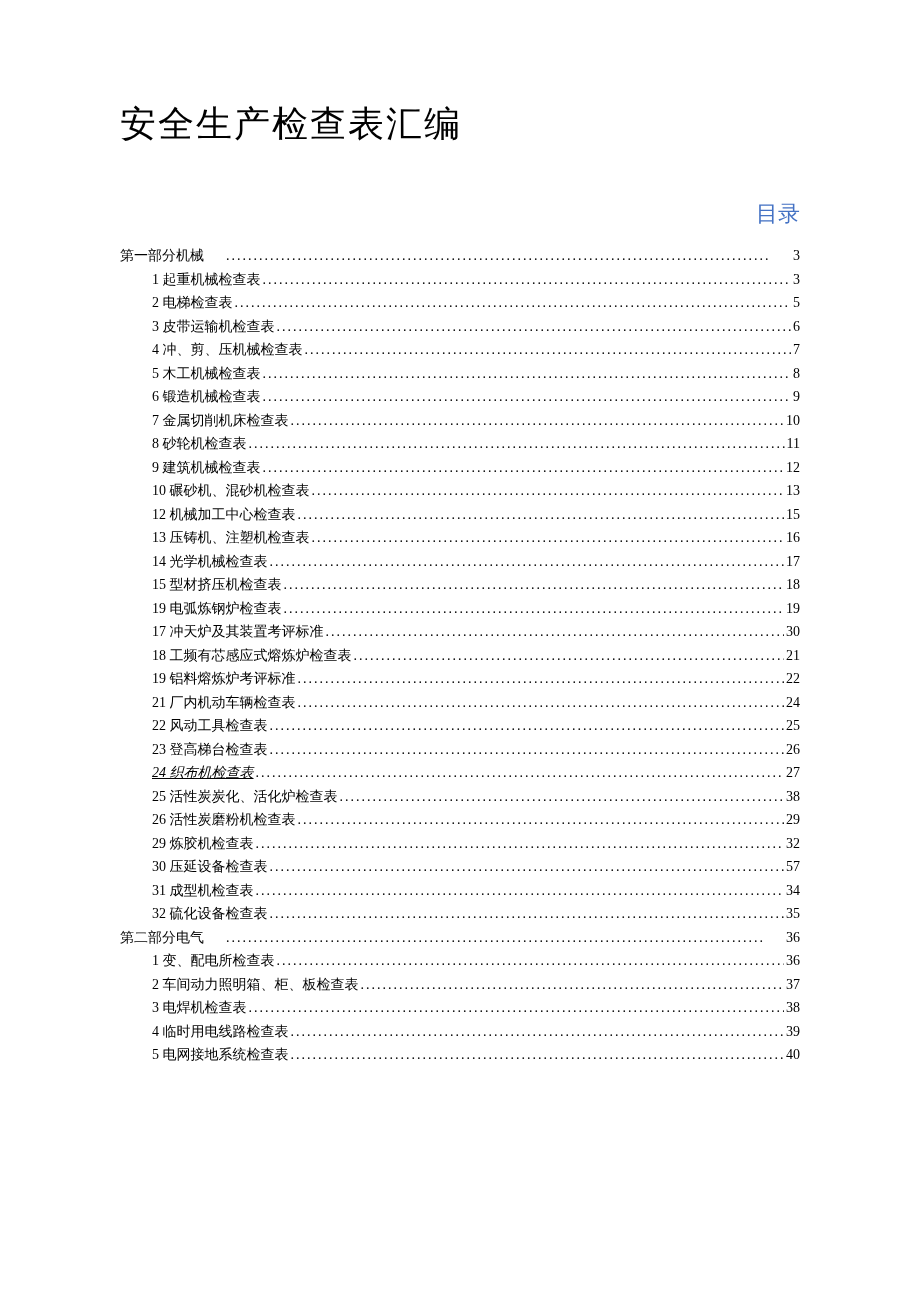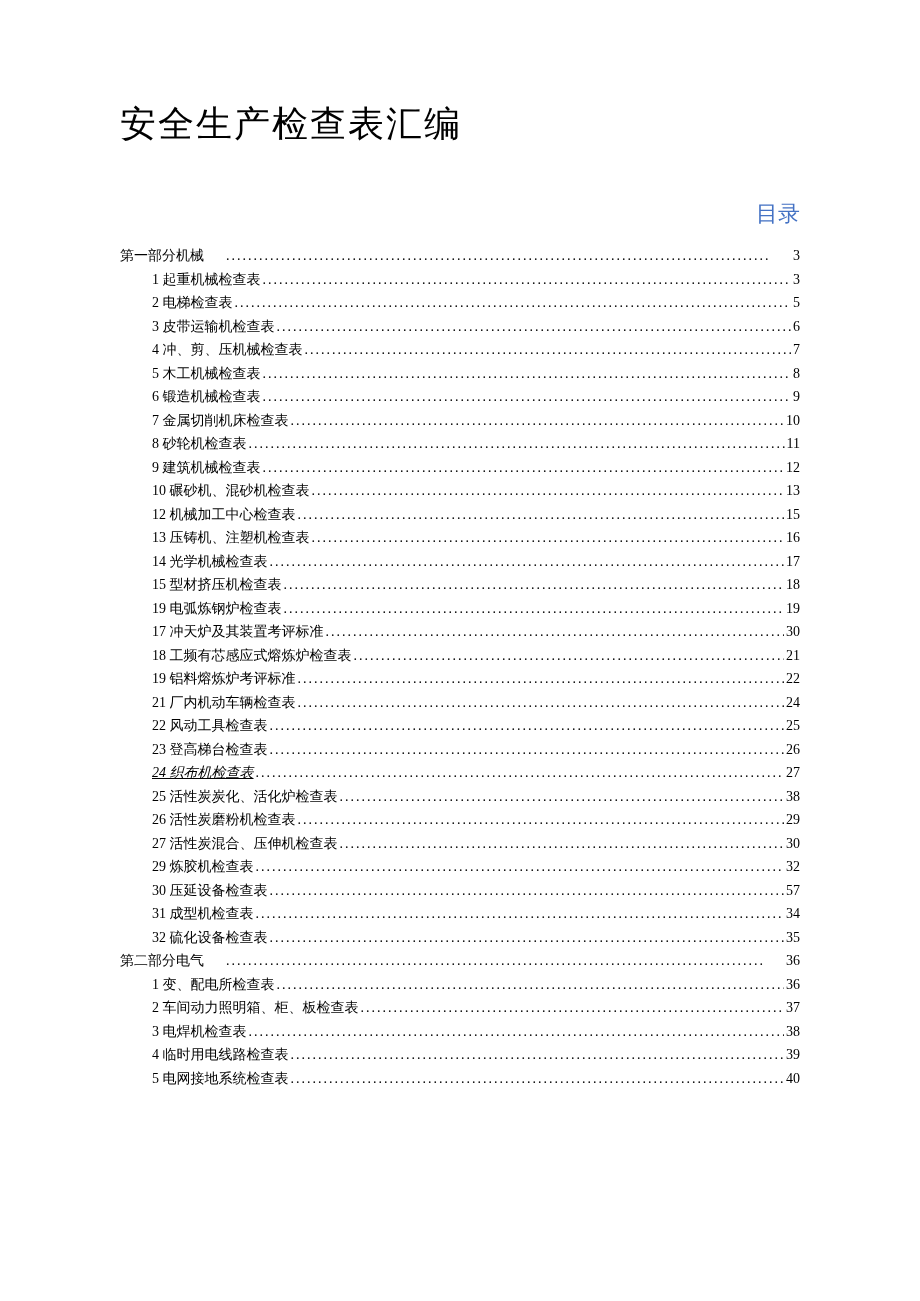--- a/index.html
+++ b/index.html
@@ -194,25 +194,20 @@
       <span class="toc-label">25 活性炭炭化、活化炉检查表</span>
       <span class="toc-dots"></span>
       <span class="toc-page">38</span>
     </div>
     <div class="toc-row level-1">
       <span class="toc-label">26 活性炭磨粉机检查表</span>
       <span class="toc-dots"></span>
       <span class="toc-page">29</span>
     </div>
     <div class="toc-row level-1">
-      <span class="toc-label">27 活性炭混合、压伸机检查表</span>
-      <span class="toc-dots"></span>
-      <span class="toc-page">30</span>
-    </div>
-    <div class="toc-row level-1">
       <span class="toc-label">29 炼胶机检查表</span>
       <span class="toc-dots"></span>
       <span class="toc-page">32</span>
     </div>
     <div class="toc-row level-1">
       <span class="toc-label">30 压延设备检查表</span>
       <span class="toc-dots"></span>
       <span class="toc-page">57</span>
     </div>
     <div class="toc-row level-1">

